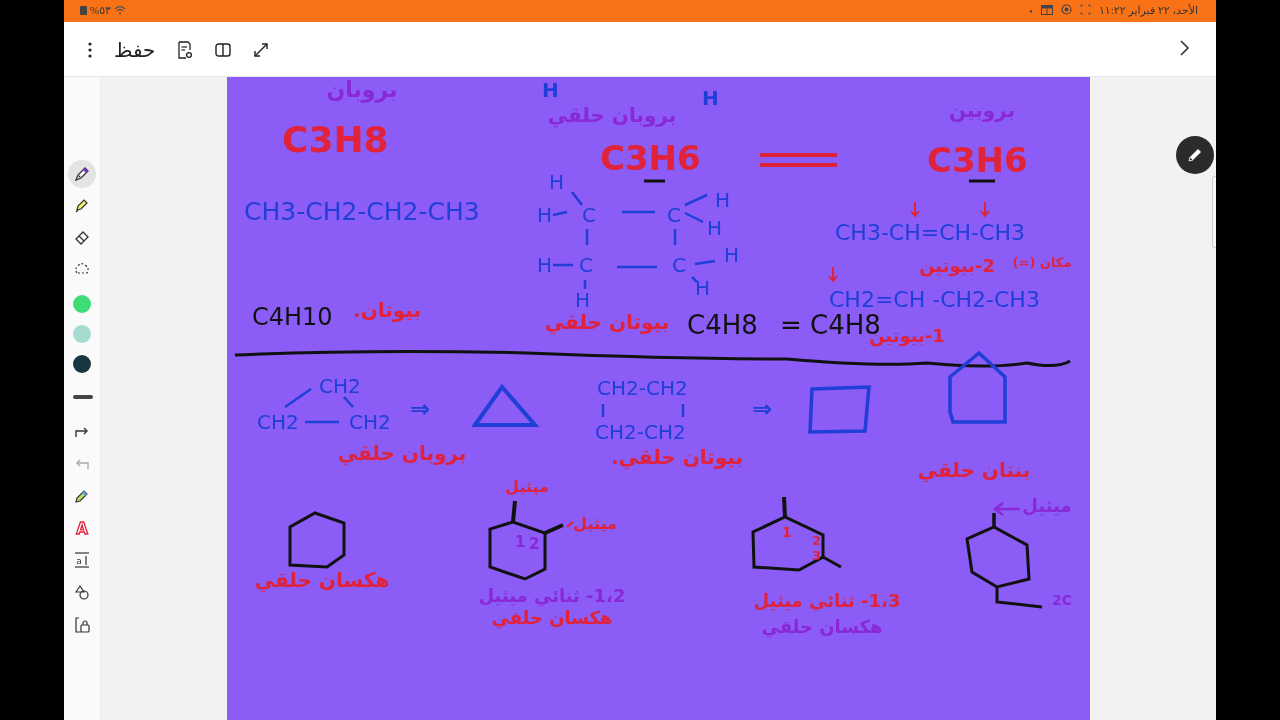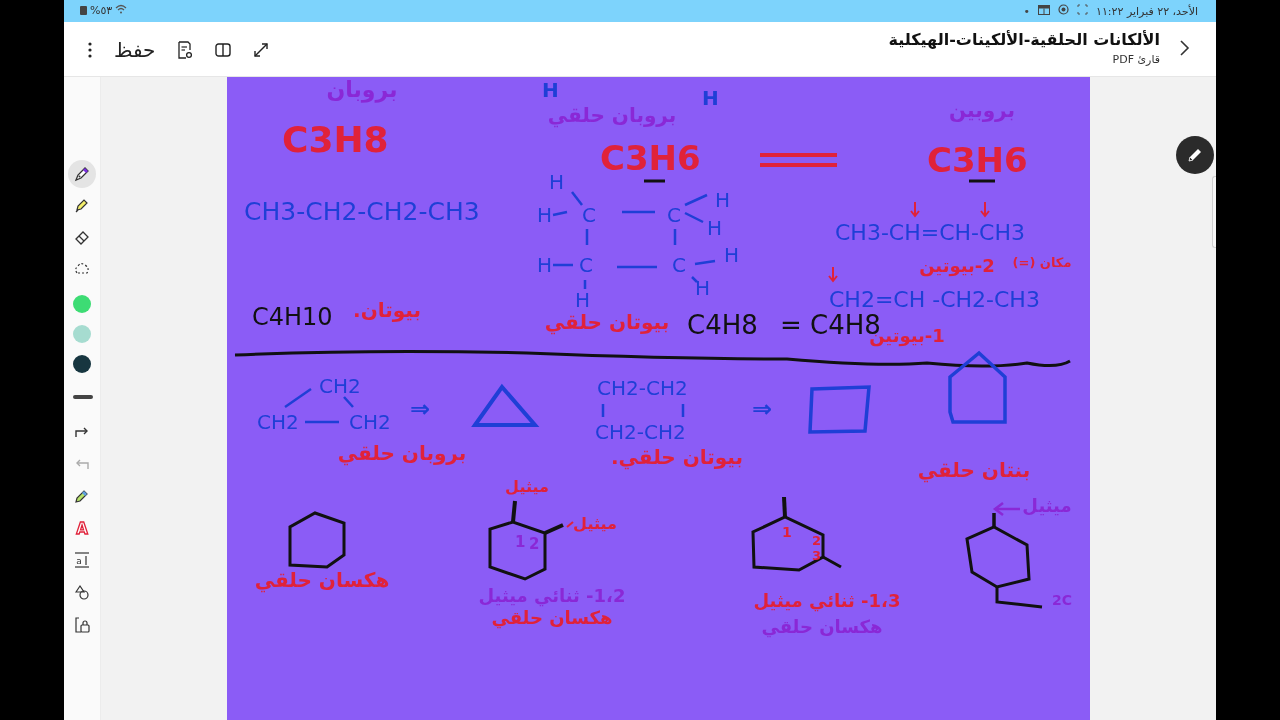--- a/index.html
+++ b/index.html
@@ -1,18 +1,18 @@
 <!DOCTYPE html>
 <html><head>
 <meta charset="utf-8">
 <style>
   html, body { margin:0; padding:0; }
   body { width:1280px; height:720px; position:relative; overflow:hidden; background:#000; font-family:"DejaVu Sans", sans-serif; }
   .screen { position:absolute; left:64px; top:0; width:1152px; height:720px; background:#f2f2f2; overflow:hidden; }
-  .statusbar { position:absolute; left:0; top:0; width:1152px; height:22px; background:#7dd3fc; font-size:11px; color:#333; }
+  .statusbar { position:absolute; left:0; top:0; width:1152px; height:22px; background:#f97316; font-size:11px; color:#333;font-family:Liberation Serif, serif; }
   .status-left { position:absolute; left:16px; top:4px; display:flex; align-items:center; gap:3px; direction:ltr; }
   .status-right { position:absolute; right:18px; top:4px; display:flex; align-items:center; gap:8px; direction:rtl; }
   .battery { width:7px; height:9px; background:#444; border-radius:1px; display:inline-block; }
   .sb-icon { display:inline-block; font-size:11px; color:#444; }
   .appbar { position:absolute; left:0; top:22px; width:1152px; height:54px; background:#fff; border-bottom:1px solid #e6e6e6; }
   .title-wrap { position:absolute; right:56px; top:8px; text-align:right; direction:rtl; }
   .doc-title { font-size:16px; font-weight:bold; color:#111; font-family:"DejaVu Sans", sans-serif; }
   .doc-sub { font-size:11px; color:#333; margin-top:4px; }
   .back-btn { position:absolute; right:22px; top:16px; width:20px; height:24px; font-size:20px; color:#333; text-align:center; line-height:24px; }
   .tb-actions { position:absolute; left:24px; top:16px; display:flex; align-items:center; gap:22px; }
@@ -69,24 +69,20 @@
       <span class="sb-icon">•</span>
     </div>
   </div>
 
   <div class="appbar">
     <div class="back-btn">
       <svg width="12" height="18" viewBox="0 0 12 18">
           <path d="M3 2 L10 9 L3 16" stroke="#333" stroke-width="1.6" fill="none"></path>
         </svg>
     </div>
-    <div class="title-wrap">
-      <div class="doc-title">الألكانات الحلقية-الألكينات-الهيكلية</div>
-      <div class="doc-sub">قارئ PDF</div>
-    </div>
     <div class="tb-actions">
       <div class="tb-btn">
         <svg width="4" height="16" viewBox="0 0 4 16">
             <circle cx="2" cy="2" r="1.6" fill="#222"></circle>
             <circle cx="2" cy="8" r="1.6" fill="#222"></circle>
             <circle cx="2" cy="14" r="1.6" fill="#222"></circle>
           </svg>
       </div>
       <div class="tb-btn">حفظ</div>
       <div class="tb-btn">

